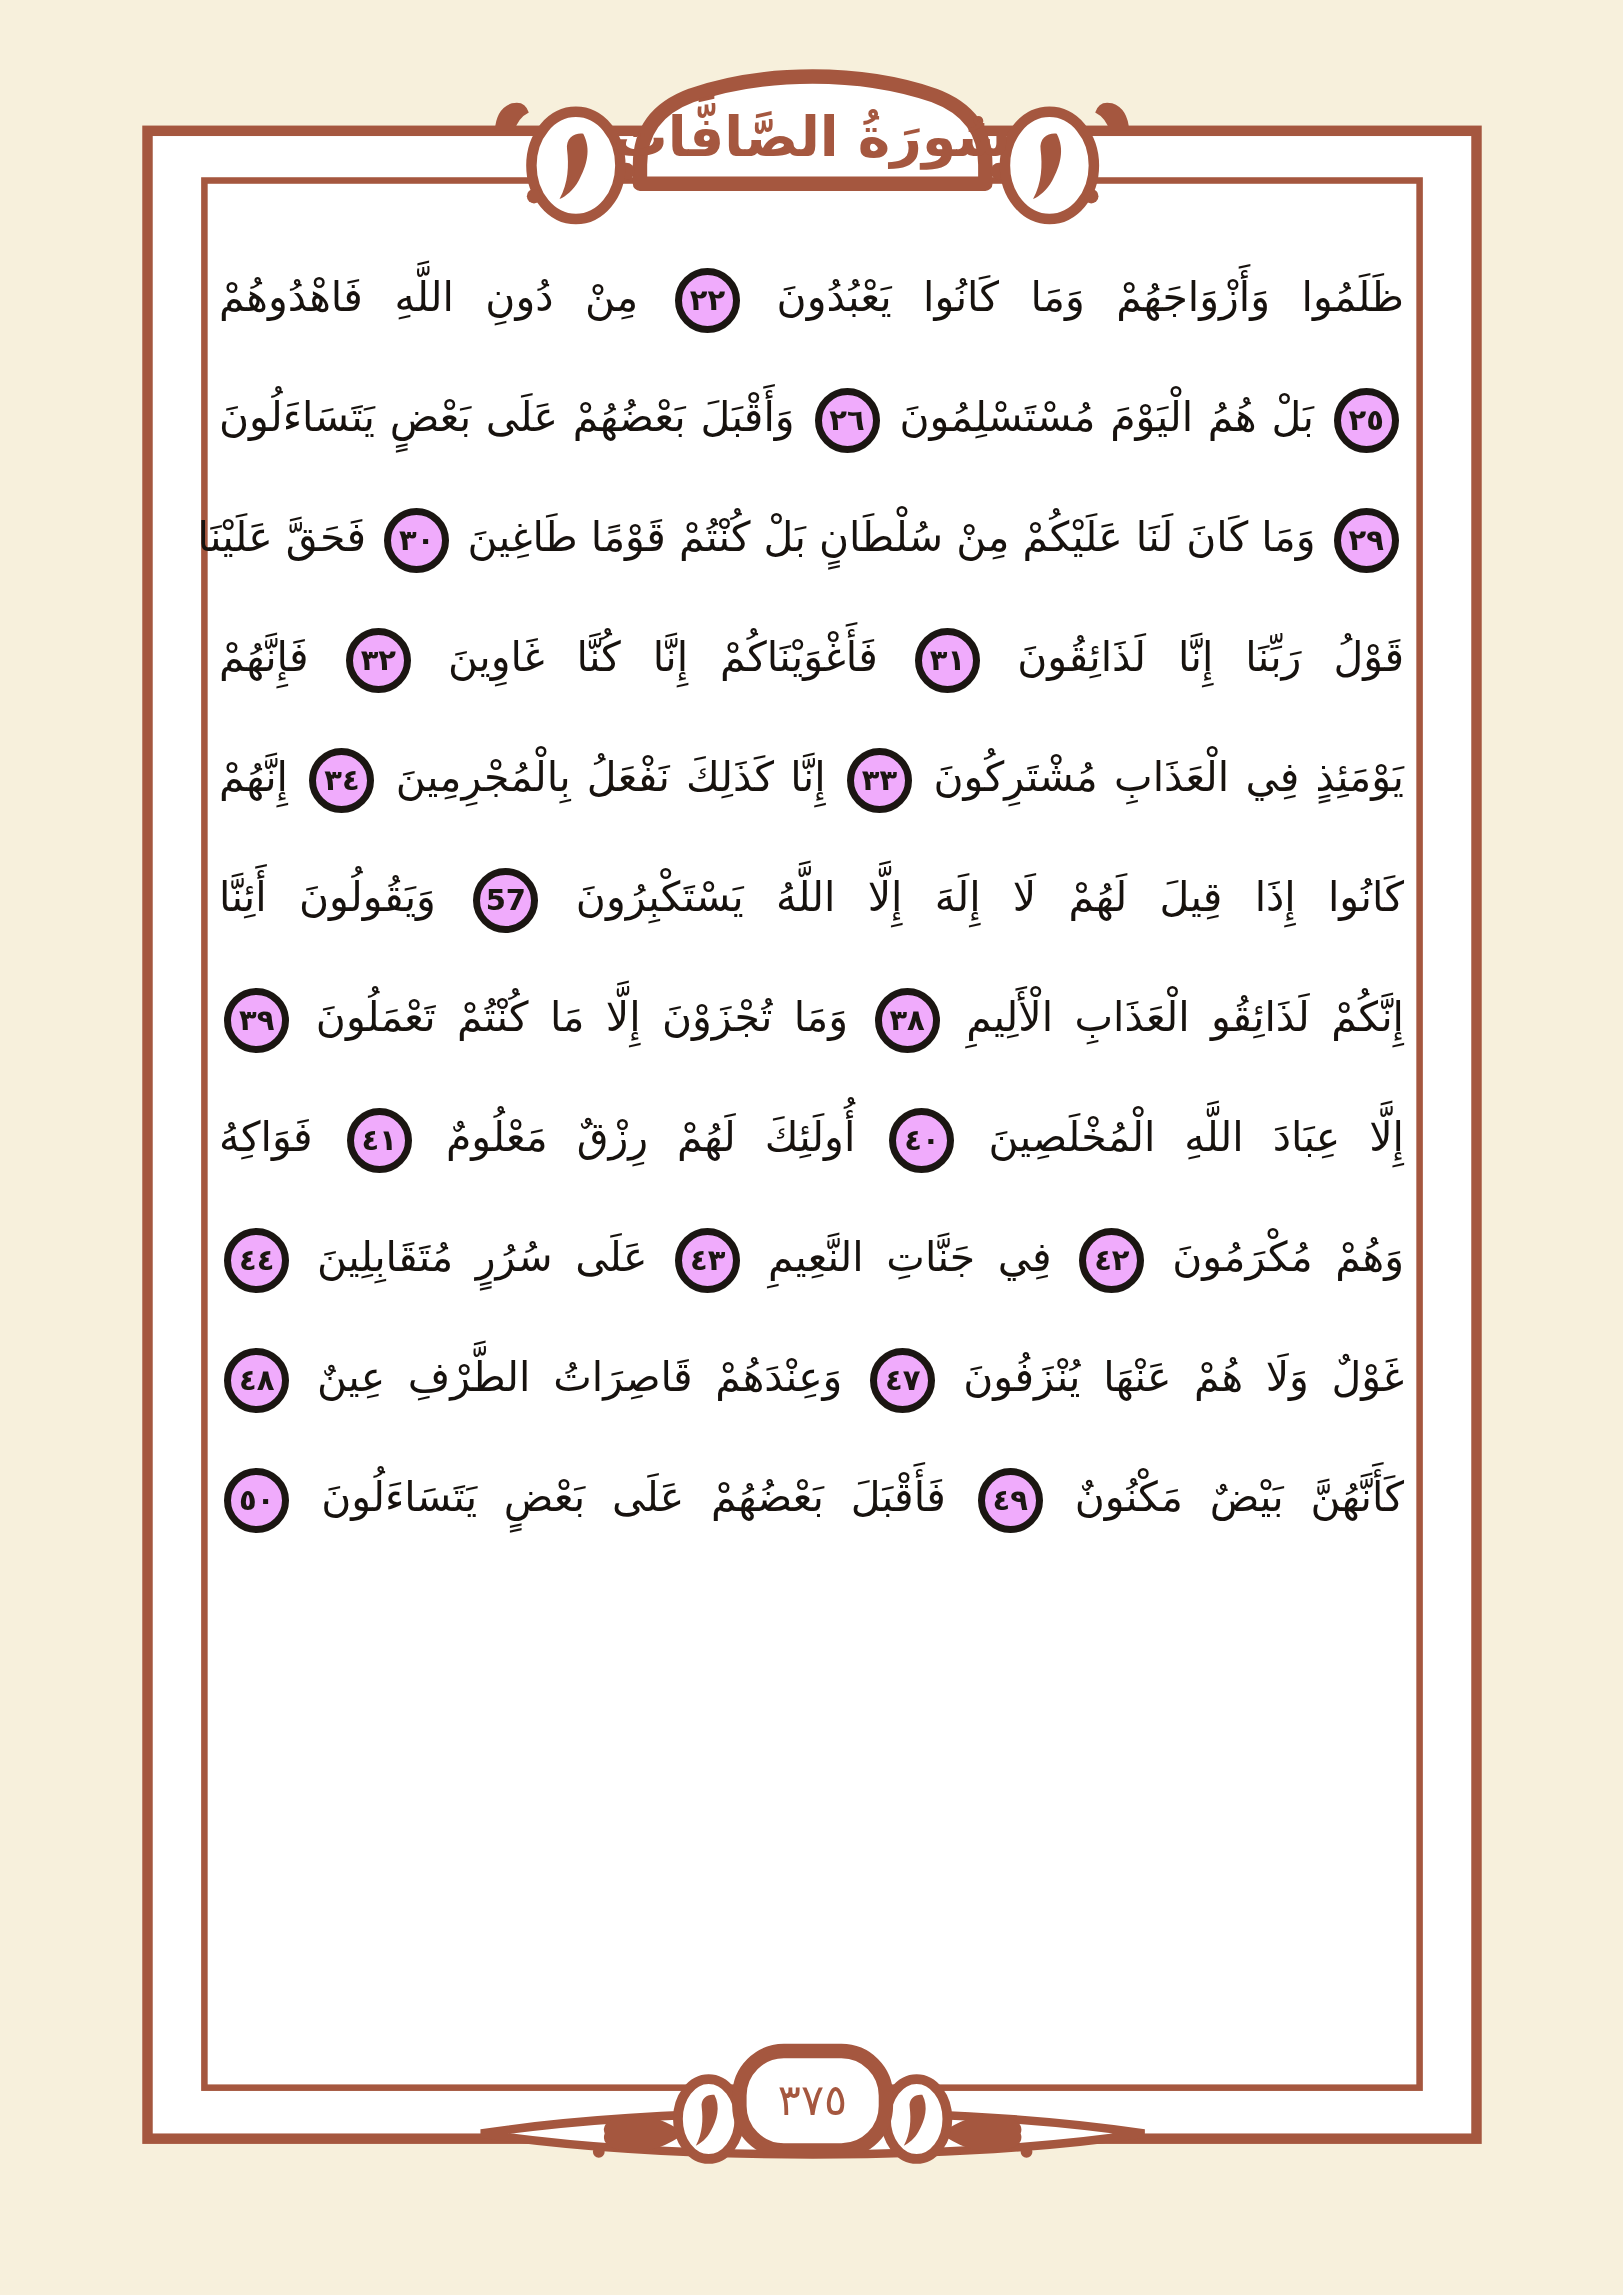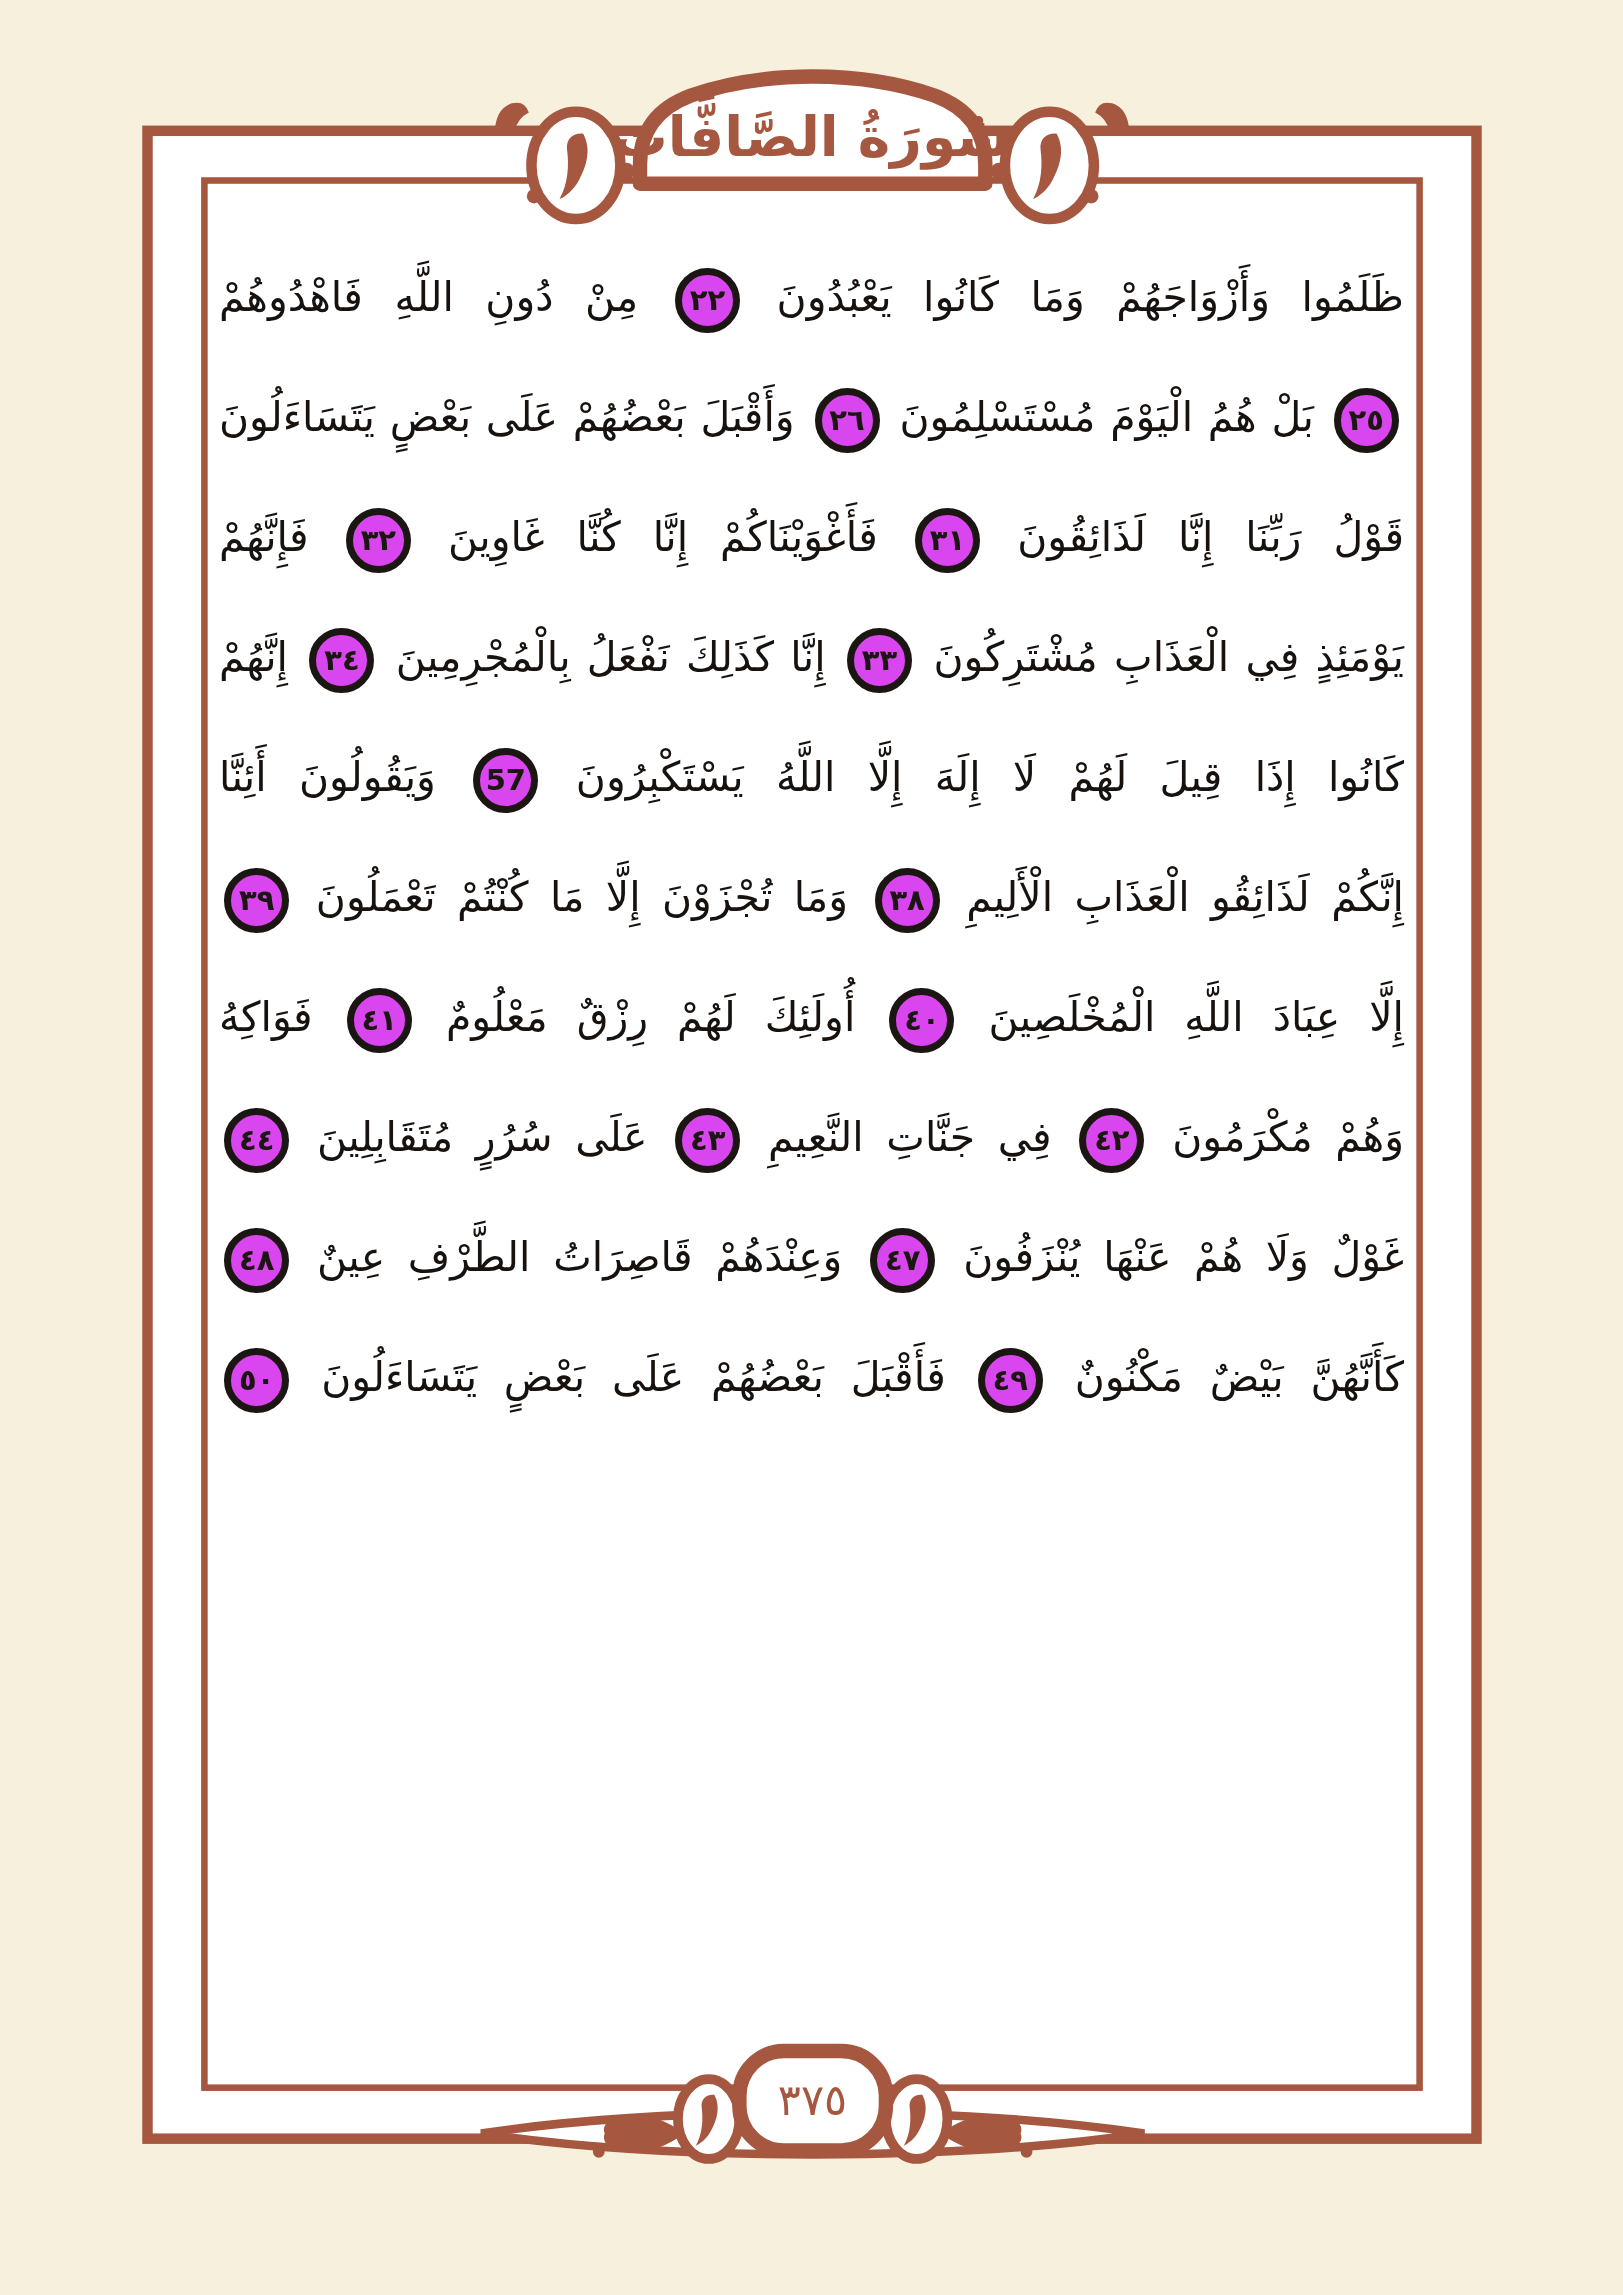--- a/index.html
+++ b/index.html
@@ -36,21 +36,21 @@
     font-size:41px;color:var(--ink,#17120e);
     text-align:justify;text-align-last:justify;
     white-space:nowrap;
     direction:rtl;
   }
   .ayah{
     display:inline-flex;align-items:center;justify-content:center;
     box-sizing:border-box;
     width:65px;height:65px;
     border:7.9px solid #1b1612;border-radius:50%;
-    background:#d946ef;color:#1b1612;
+    background:#f0abfc;color:#1b1612;
     font-size:29px;font-weight:bold;line-height:1;
     vertical-align:middle;margin:0 5.2px;
   }
 </style>
 </head>
 <body style="--cream: #f7f0dc; --frame: #a5573f; --ink: #17120e;">
 
 <svg id="frame-svg" viewBox="0 0 2482 3509" xmlns="http://www.w3.org/2000/svg">
 
   <rect x="225" y="200" width="2032" height="3070" fill="#ffffff" stroke="#a5573f" stroke-width="16"></rect>
@@ -101,20 +101,21 @@
 
     <rect x="1130" y="3136" width="224" height="152" rx="68" fill="#ffffff" stroke="#a5573f" stroke-width="22"></rect>
   </g>
 </svg>
 
 <div class="surah-title">سُورَةُ الصَّافَّات</div>
 
 <div class="text-area">
     <div class="line"><span>ظَلَمُوا وَأَزْوَاجَهُمْ وَمَا كَانُوا يَعْبُدُونَ</span> <span class="ayah">٢٢</span> <span>مِنْ دُونِ اللَّهِ فَاهْدُوهُمْ</span></div>
     <div class="line"><span class="ayah">٢٥</span> <span>بَلْ هُمُ الْيَوْمَ مُسْتَسْلِمُونَ</span> <span class="ayah">٢٦</span> <span>وَأَقْبَلَ بَعْضُهُمْ عَلَى بَعْضٍ يَتَسَاءَلُونَ</span></div>
+    <div class="line"><span class="ayah">٢٩</span> <span>وَمَا كَانَ لَنَا عَلَيْكُمْ مِنْ سُلْطَانٍ بَلْ كُنْتُمْ قَوْمًا طَاغِينَ</span> <span class="ayah">٣٠</span> <span>فَحَقَّ عَلَيْنَا</span></div>
     <div class="line"><span>قَوْلُ رَبِّنَا إِنَّا لَذَائِقُونَ</span> <span class="ayah">٣١</span> <span>فَأَغْوَيْنَاكُمْ إِنَّا كُنَّا غَاوِينَ</span> <span class="ayah">٣٢</span> <span>فَإِنَّهُمْ</span></div>
     <div class="line"><span>يَوْمَئِذٍ فِي الْعَذَابِ مُشْتَرِكُونَ</span> <span class="ayah">٣٣</span> <span>إِنَّا كَذَلِكَ نَفْعَلُ بِالْمُجْرِمِينَ</span> <span class="ayah">٣٤</span> <span>إِنَّهُمْ</span></div>
     <div class="line"><span>كَانُوا إِذَا قِيلَ لَهُمْ لَا إِلَهَ إِلَّا اللَّهُ يَسْتَكْبِرُونَ</span> <span class="ayah">57</span> <span>وَيَقُولُونَ أَئِنَّا</span></div>
     <div class="line"><span>إِنَّكُمْ لَذَائِقُو الْعَذَابِ الْأَلِيمِ</span> <span class="ayah">٣٨</span> <span>وَمَا تُجْزَوْنَ إِلَّا مَا كُنْتُمْ تَعْمَلُونَ</span> <span class="ayah">٣٩</span></div>
     <div class="line"><span>إِلَّا عِبَادَ اللَّهِ الْمُخْلَصِينَ</span> <span class="ayah">٤٠</span> <span>أُولَئِكَ لَهُمْ رِزْقٌ مَعْلُومٌ</span> <span class="ayah">٤١</span> <span>فَوَاكِهُ</span></div>
     <div class="line"><span>وَهُمْ مُكْرَمُونَ</span> <span class="ayah">٤٢</span> <span>فِي جَنَّاتِ النَّعِيمِ</span> <span class="ayah">٤٣</span> <span>عَلَى سُرُرٍ مُتَقَابِلِينَ</span> <span class="ayah">٤٤</span></div>
     <div class="line"><span>غَوْلٌ وَلَا هُمْ عَنْهَا يُنْزَفُونَ</span> <span class="ayah">٤٧</span> <span>وَعِنْدَهُمْ قَاصِرَاتُ الطَّرْفِ عِينٌ</span> <span class="ayah">٤٨</span></div>
     <div class="line"><span>كَأَنَّهُنَّ بَيْضٌ مَكْنُونٌ</span> <span class="ayah">٤٩</span> <span>فَأَقْبَلَ بَعْضُهُمْ عَلَى بَعْضٍ يَتَسَاءَلُونَ</span> <span class="ayah">٥٠</span></div>
   </div>
 

